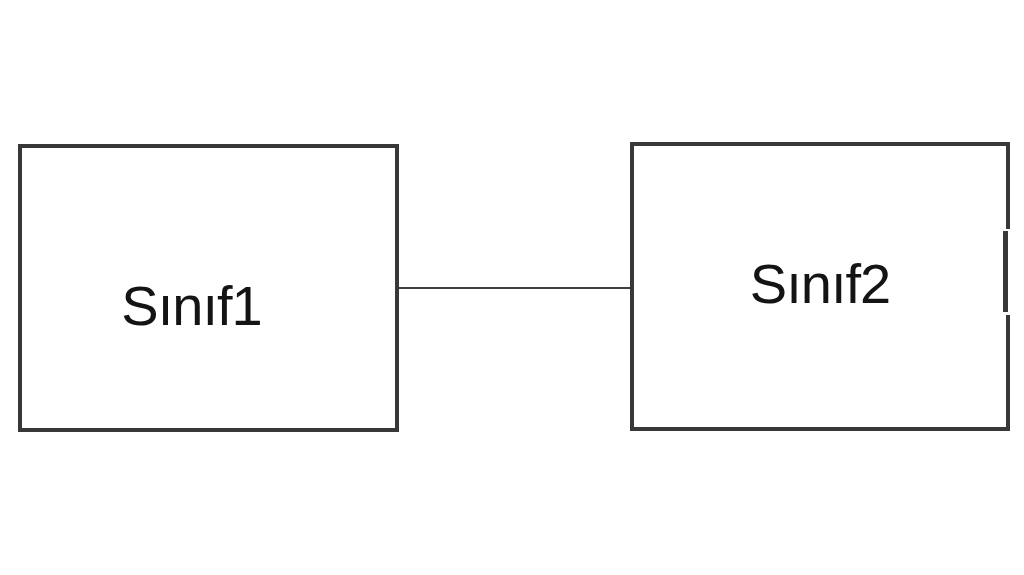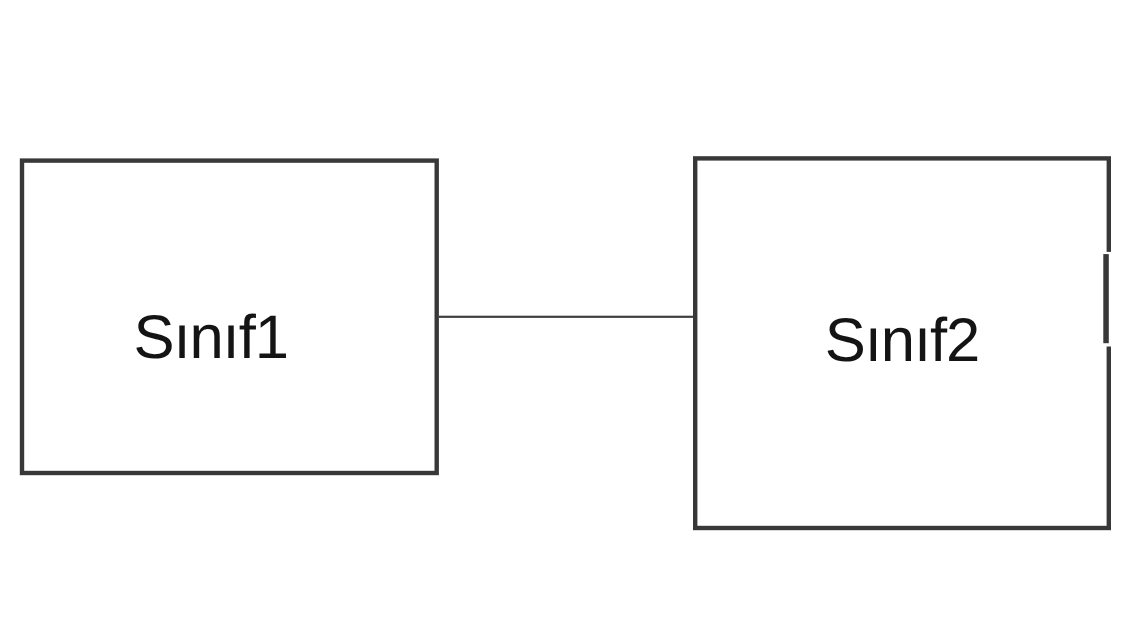--- a/index.html
+++ b/index.html
@@ -37,21 +37,21 @@
   .node-sinif1 {
     left: 18px;
     top: 144px;
     width: 381px;
     height: 288px;
   }
   .node-sinif2 {
     left: 630px;
     top: 142px;
     width: 380px;
-    height: 340px;
+    height: 289px;
   }
   .node-label {
     font-size: 56px;
     line-height: 1;
     color: var(--text);
     white-space: nowrap;
     letter-spacing: -1px;
   }
   .node-sinif1 .node-label {
     transform: translate(-17px, -4px);

